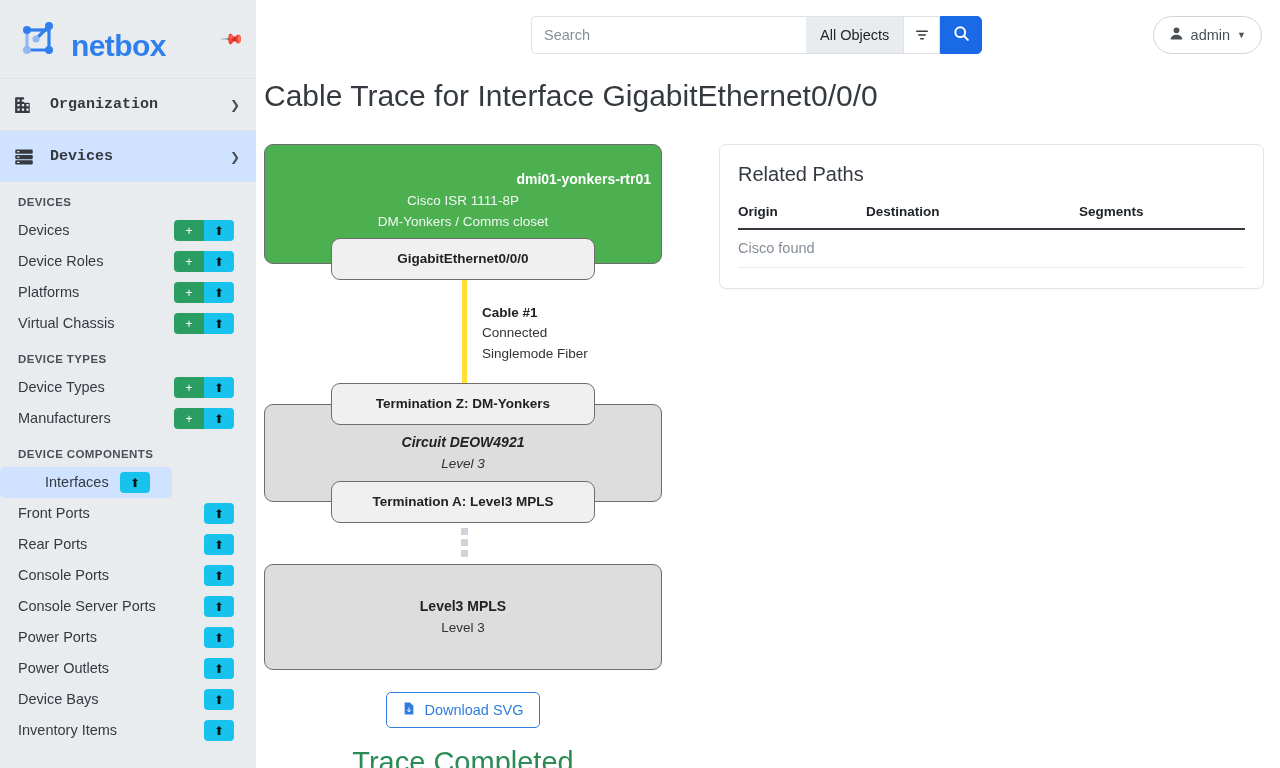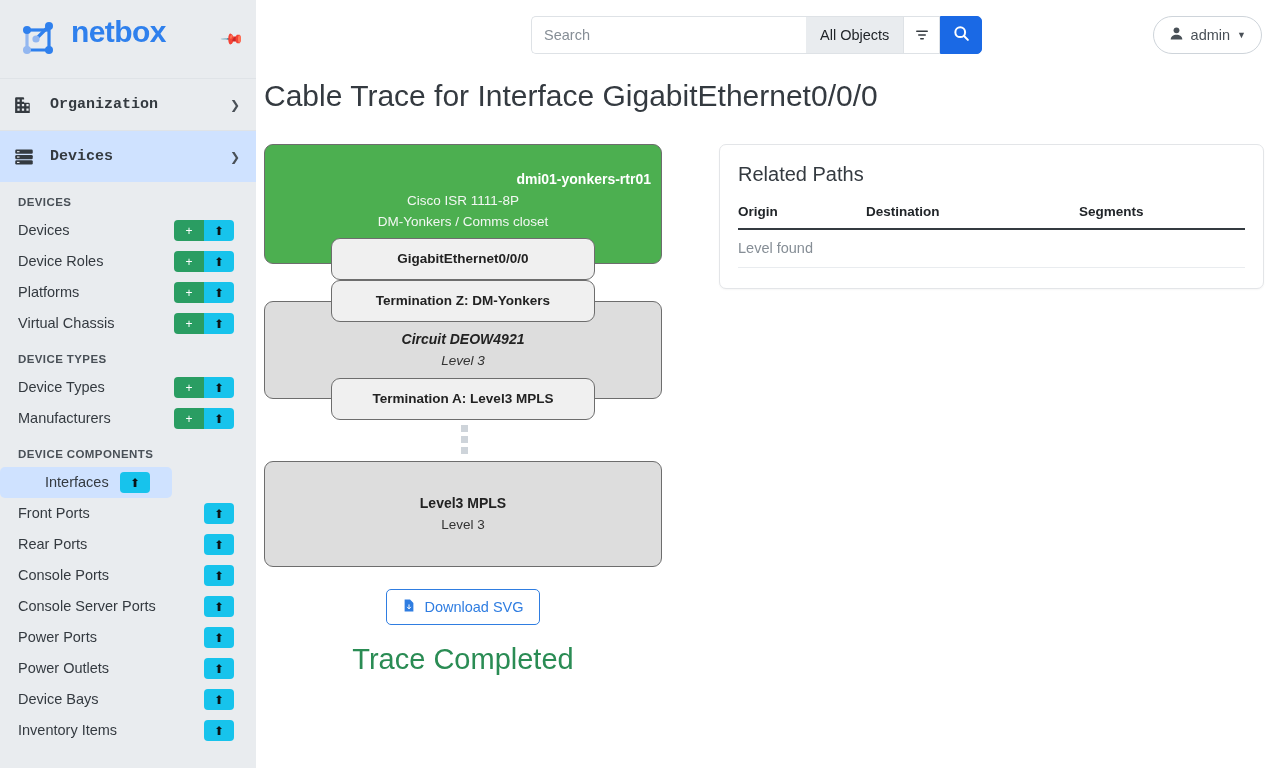--- a/index.html
+++ b/index.html
@@ -18,21 +18,21 @@
     width: 256px; min-width: 256px; height: 768px;
     background: #e9ecef;
     overflow: hidden;
     position: relative;
   }
   .brand {
     height: 78px;
     display: flex; align-items: center;
     padding: 0 14px 0 18px;
   }
-  .brand-logo { display: flex; align-items: flex-start; gap: 9px; flex: 1; }
+  .brand-logo { display: flex; align-items: flex-end; gap: 9px; flex: 1; }
   .logo-mark { width: 44px; height: 44px; flex: 0 0 44px; }
   .logo-word {
     font-size: 30px; font-weight: 700; color: #2f80ed;
     letter-spacing: -0.6px; line-height: 1;
   }
   .pin-icon { color: #f0853a; font-size: 15px; transform: rotate(45deg); }
 
   .nav-group {
     display: flex; align-items: center;
     height: 52px; padding: 0 16px 0 14px;
@@ -412,20 +412,28 @@
           <div class="node node-device">
             <div class="n1">dmi01-yonkers-rtr01</div>
             <div class="n2">Cisco ISR 1111-8P</div>
             <div class="n3">DM-Yonkers / Comms closet</div>
           </div>
 
           <div class="term overlap-up">
             <span>GigabitEthernet0/0/0</span>
           </div>
 
+          <div class="cable-area">
+            <div class="cable-line"></div>
+            <div class="cable-label">
+              <div class="c1">Cable #1</div>
+              <div class="c2">Connected</div>
+              <div class="c3">Singlemode Fiber</div>
+            </div>
+          </div>
 
           <div class="term">
             <span>Termination Z: DM-Yonkers</span>
           </div>
 
           <div class="node node-circuit">
             <div class="n1">Circuit DEOW4921</div>
             <div class="n2">Level 3</div>
           </div>
 
@@ -466,21 +474,21 @@
           <table class="rp">
             <thead>
               <tr>
                 <th class="c-origin">Origin</th>
                 <th class="c-dest">Destination</th>
                 <th>Segments</th>
               </tr>
             </thead>
             <tbody>
               <tr>
-                <td colspan="3">Level found</td>
+                <td colspan="3">Cisco found</td>
               </tr>
             </tbody>
           </table>
         </div>
       </div>
 
     </div>
   </main>
 </div>
 

